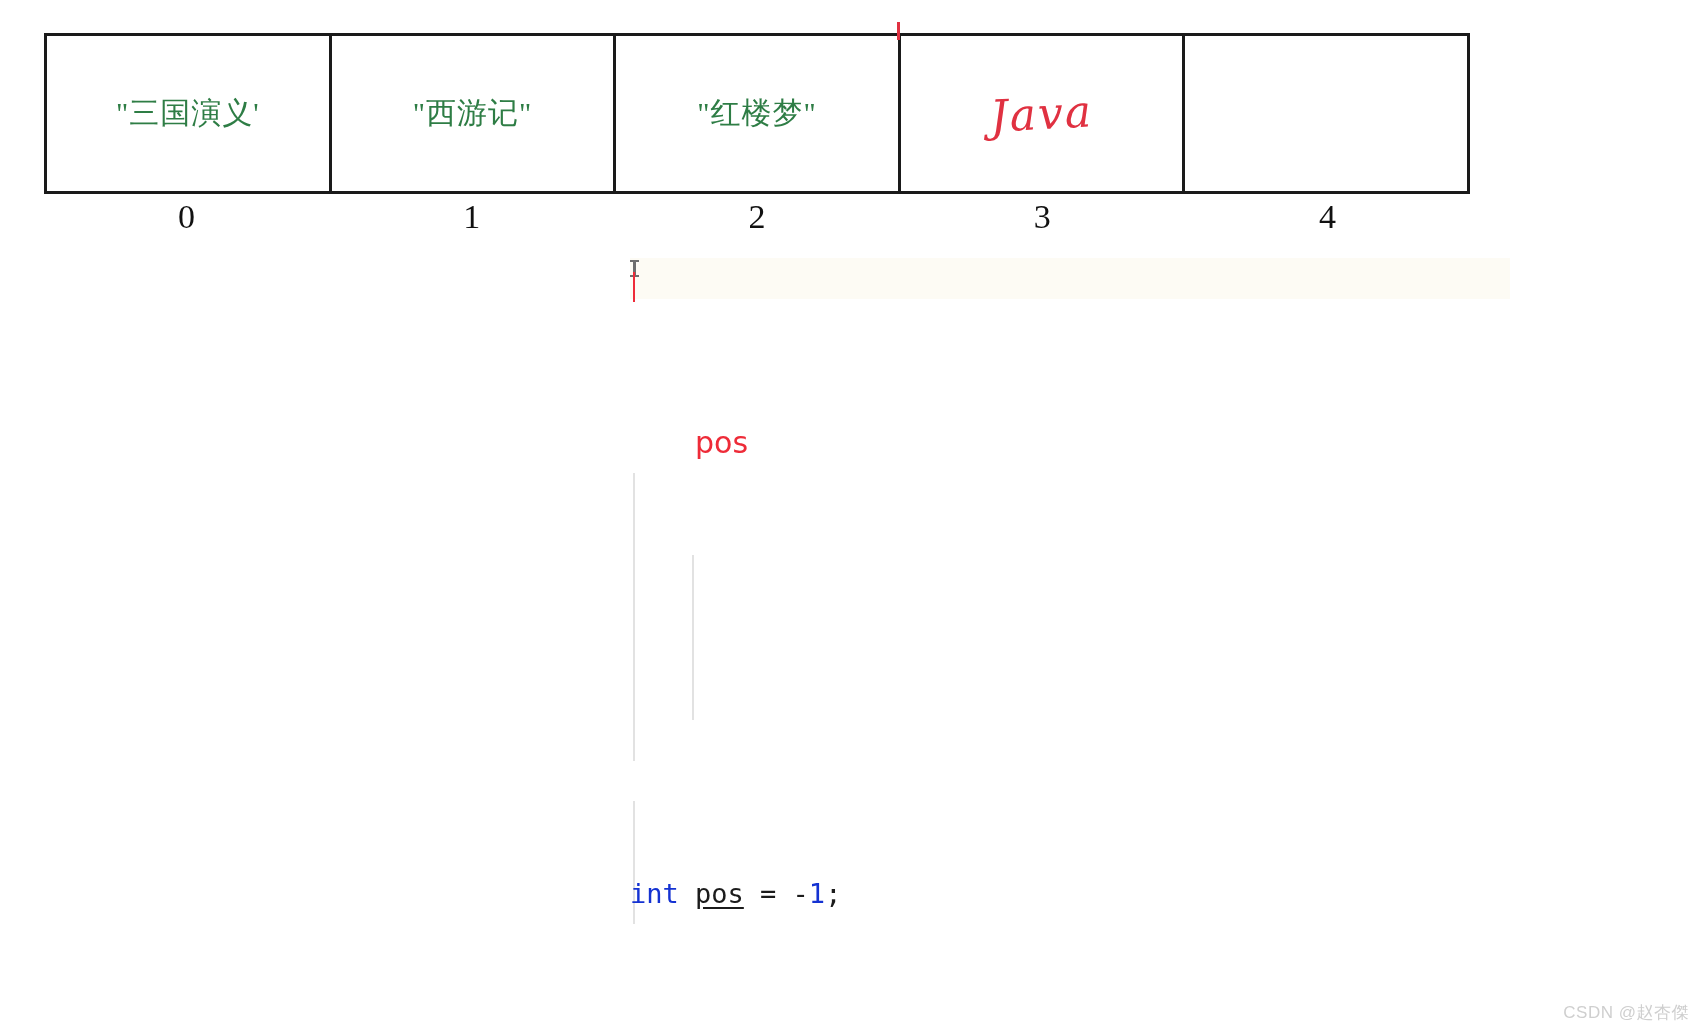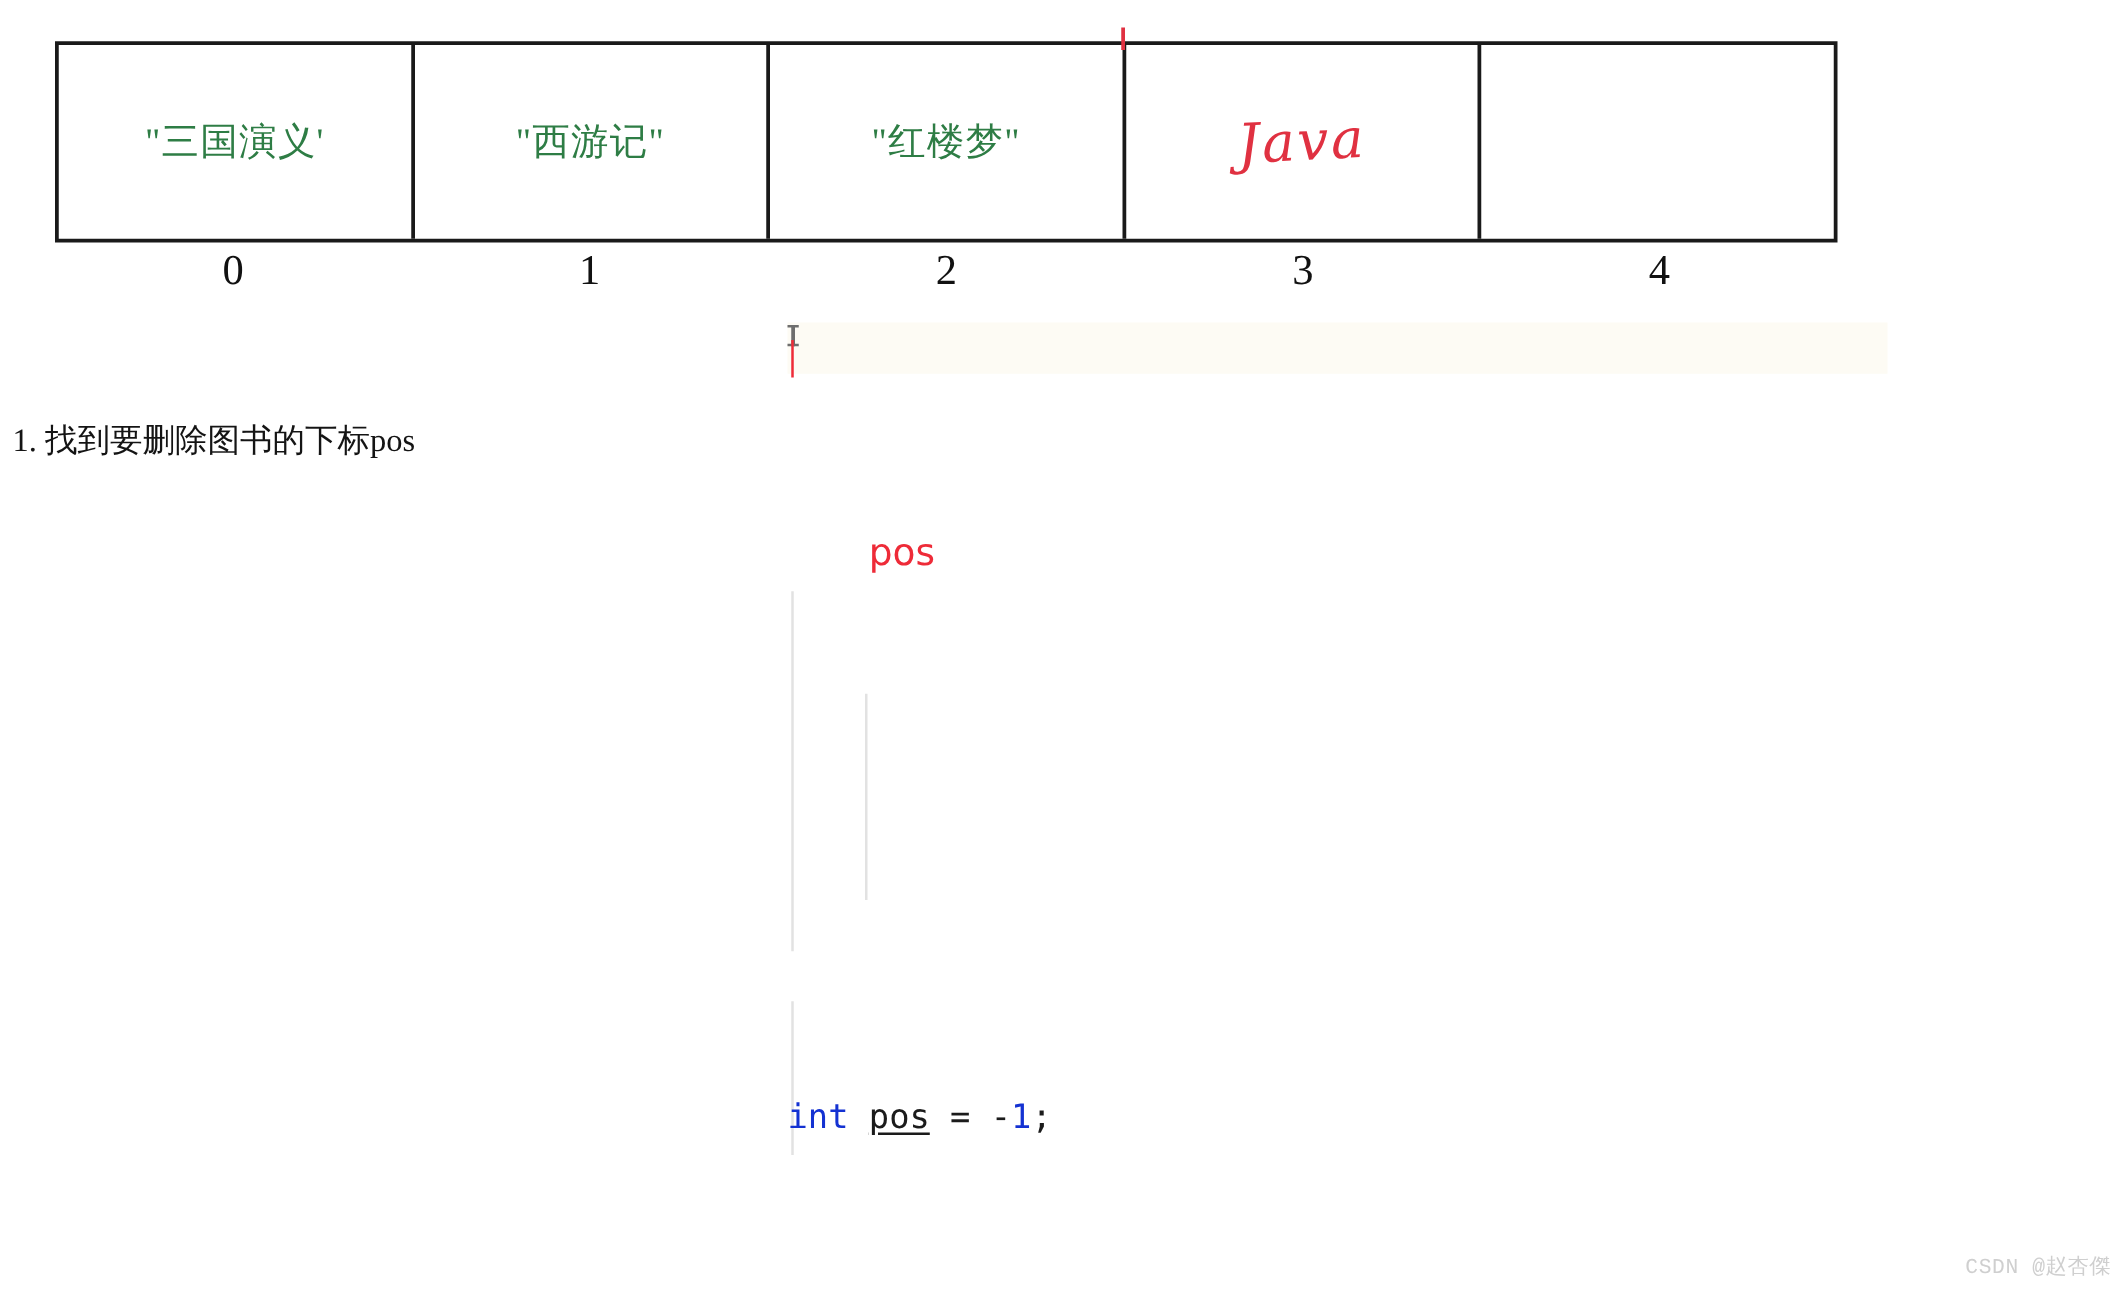--- a/index.html
+++ b/index.html
@@ -187,21 +187,21 @@
   }
   #guide-for   { left: 3px;  top: 215px; height: 288px; }
   #guide-if    { left: 62px; top: 297px; height: 165px; }
   #guide-outer { left: 3px;  top: 543px; height: 123px; }
 
   
   #watermark {
     position: absolute;
     right: 12px;
     bottom: 8px;
-    font-family: Liberation Mono, monospace;
+    font-family: Liberation Sans, sans-serif;
     font-size: 17px;
     color: #cfcfcf;
     letter-spacing: 0.5px;
   }
 </style>
 </head>
 <body>
 
 <div id="array-diagram">
   <div class="array-row">
@@ -226,21 +226,20 @@
 
 <div id="index-row">
   <div class="index-label">0</div>
   <div class="index-label">1</div>
   <div class="index-label">2</div>
   <div class="index-label">3</div>
   <div class="index-label">4</div>
 </div>
 
 <div id="notes-block">
-  <div class="note-line">1. 找到要删除图书的下标pos</div>
 </div>
 
 <div id="code-panel">
 
   <div class="indent-guide" id="guide-for"></div>
   <div class="indent-guide" id="guide-if"></div>
   <div class="indent-guide" id="guide-outer"></div>
 
   
   <div class="code-line" id="pos-annotation">

